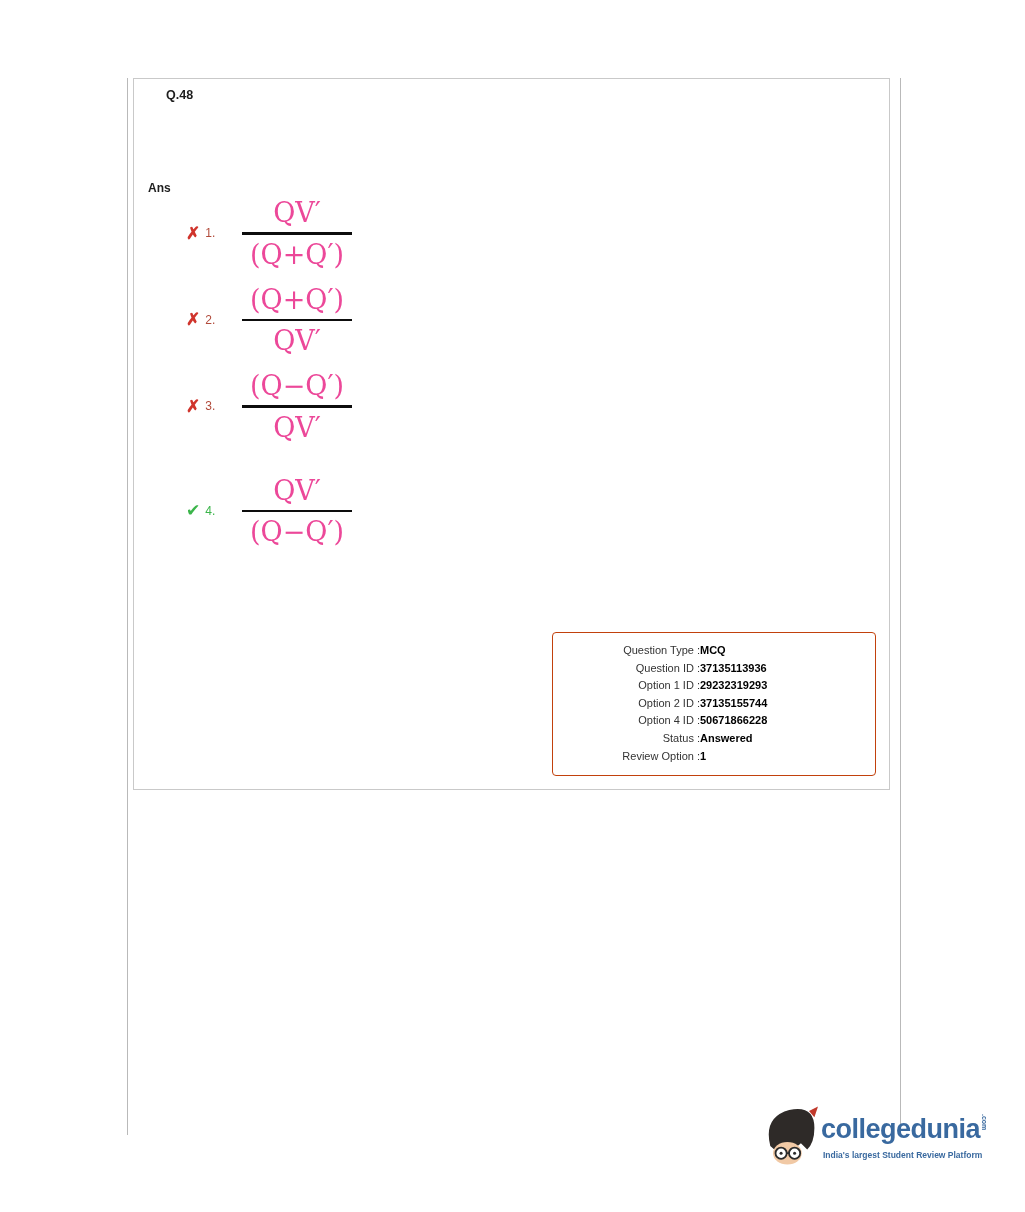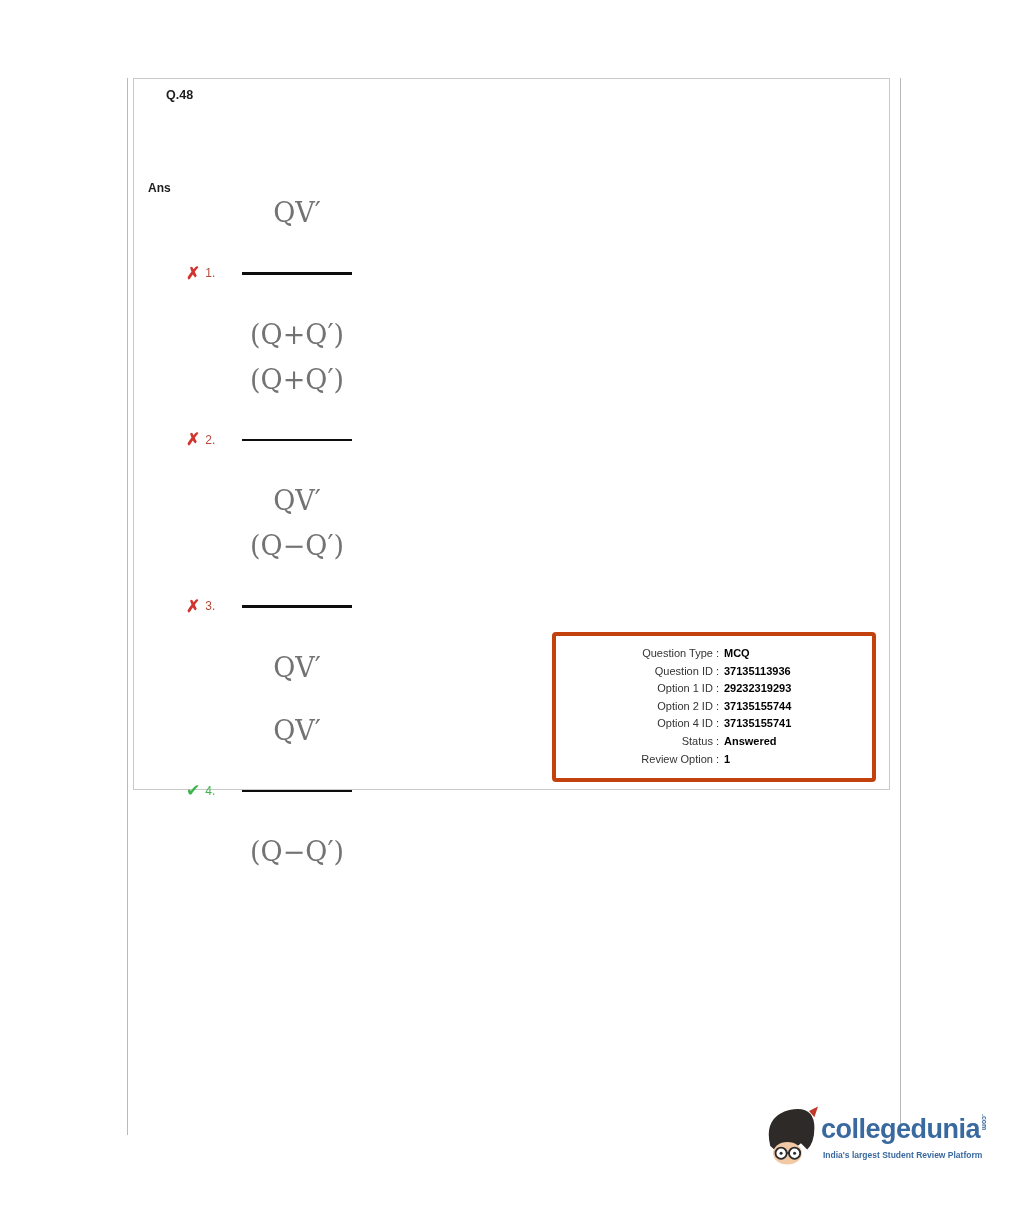--- a/index.html
+++ b/index.html
@@ -91,53 +91,51 @@
   .opt-num.incorrect { color: #b14a3a; }
   .opt-num.correct { color: #3bb54a; }
 
   .frac {
     display: inline-flex;
     flex-direction: column;
     align-items: stretch;
     text-align: center;
     font-family: "DejaVu Serif", "Liberation Serif", serif;
     font-size: 27px;
-    color: #737373;
+    color: #ec4899;
     margin-left: 10px;
-    gap: 40px;
   }
   .frac .num { padding: 0 8px 1px; }
   .frac .bar { height: 2.5px; background: #0d0d0d; margin: 3px 0; }
   .frac .den { padding: 1px 8px 0; }
 
   .meta {
     position: absolute;
     right: 13px;
     top: 553px;
     width: 324px;
     box-sizing: border-box;
-    border: 4px solid #c2410c;
+    border: 1px solid #c2410c;
     border-radius: 4px;
     background: #ffffff;
-    padding: 9px 16px 10px;
+    padding: 9px 0 10px;
   }
   .meta-row {
     display: flex;
     align-items: baseline;
     font-size: 11px;
     line-height: 17.6px;
     color: #2b2b2b;
   }
   .meta-label {
     flex: 0 0 147px;
     text-align: right;
     color: #333333;
   }
   .meta-value {
-    margin-left: 5px;
     font-weight: bold;
     color: #000000;
   }
 
   .brand-block {
     position: absolute;
     left: 764px;
     top: 1100px;
     width: 240px;
     height: 75px;
@@ -257,21 +255,21 @@
       <div class="meta-row">
         <span class="meta-label">Option 1 ID :</span>
         <span class="meta-value">29232319293</span>
       </div>
       <div class="meta-row">
         <span class="meta-label">Option 2 ID :</span>
         <span class="meta-value">37135155744</span>
       </div>
       <div class="meta-row">
         <span class="meta-label">Option 4 ID :</span>
-        <span class="meta-value">37135155741</span>
+        <span class="meta-value">50671866228</span>
       </div>
       <div class="meta-row">
         <span class="meta-label">Status :</span>
         <span class="meta-value">Answered</span>
       </div>
       <div class="meta-row">
         <span class="meta-label">Review Option :</span>
         <span class="meta-value">1</span>
       </div>
     </div>

